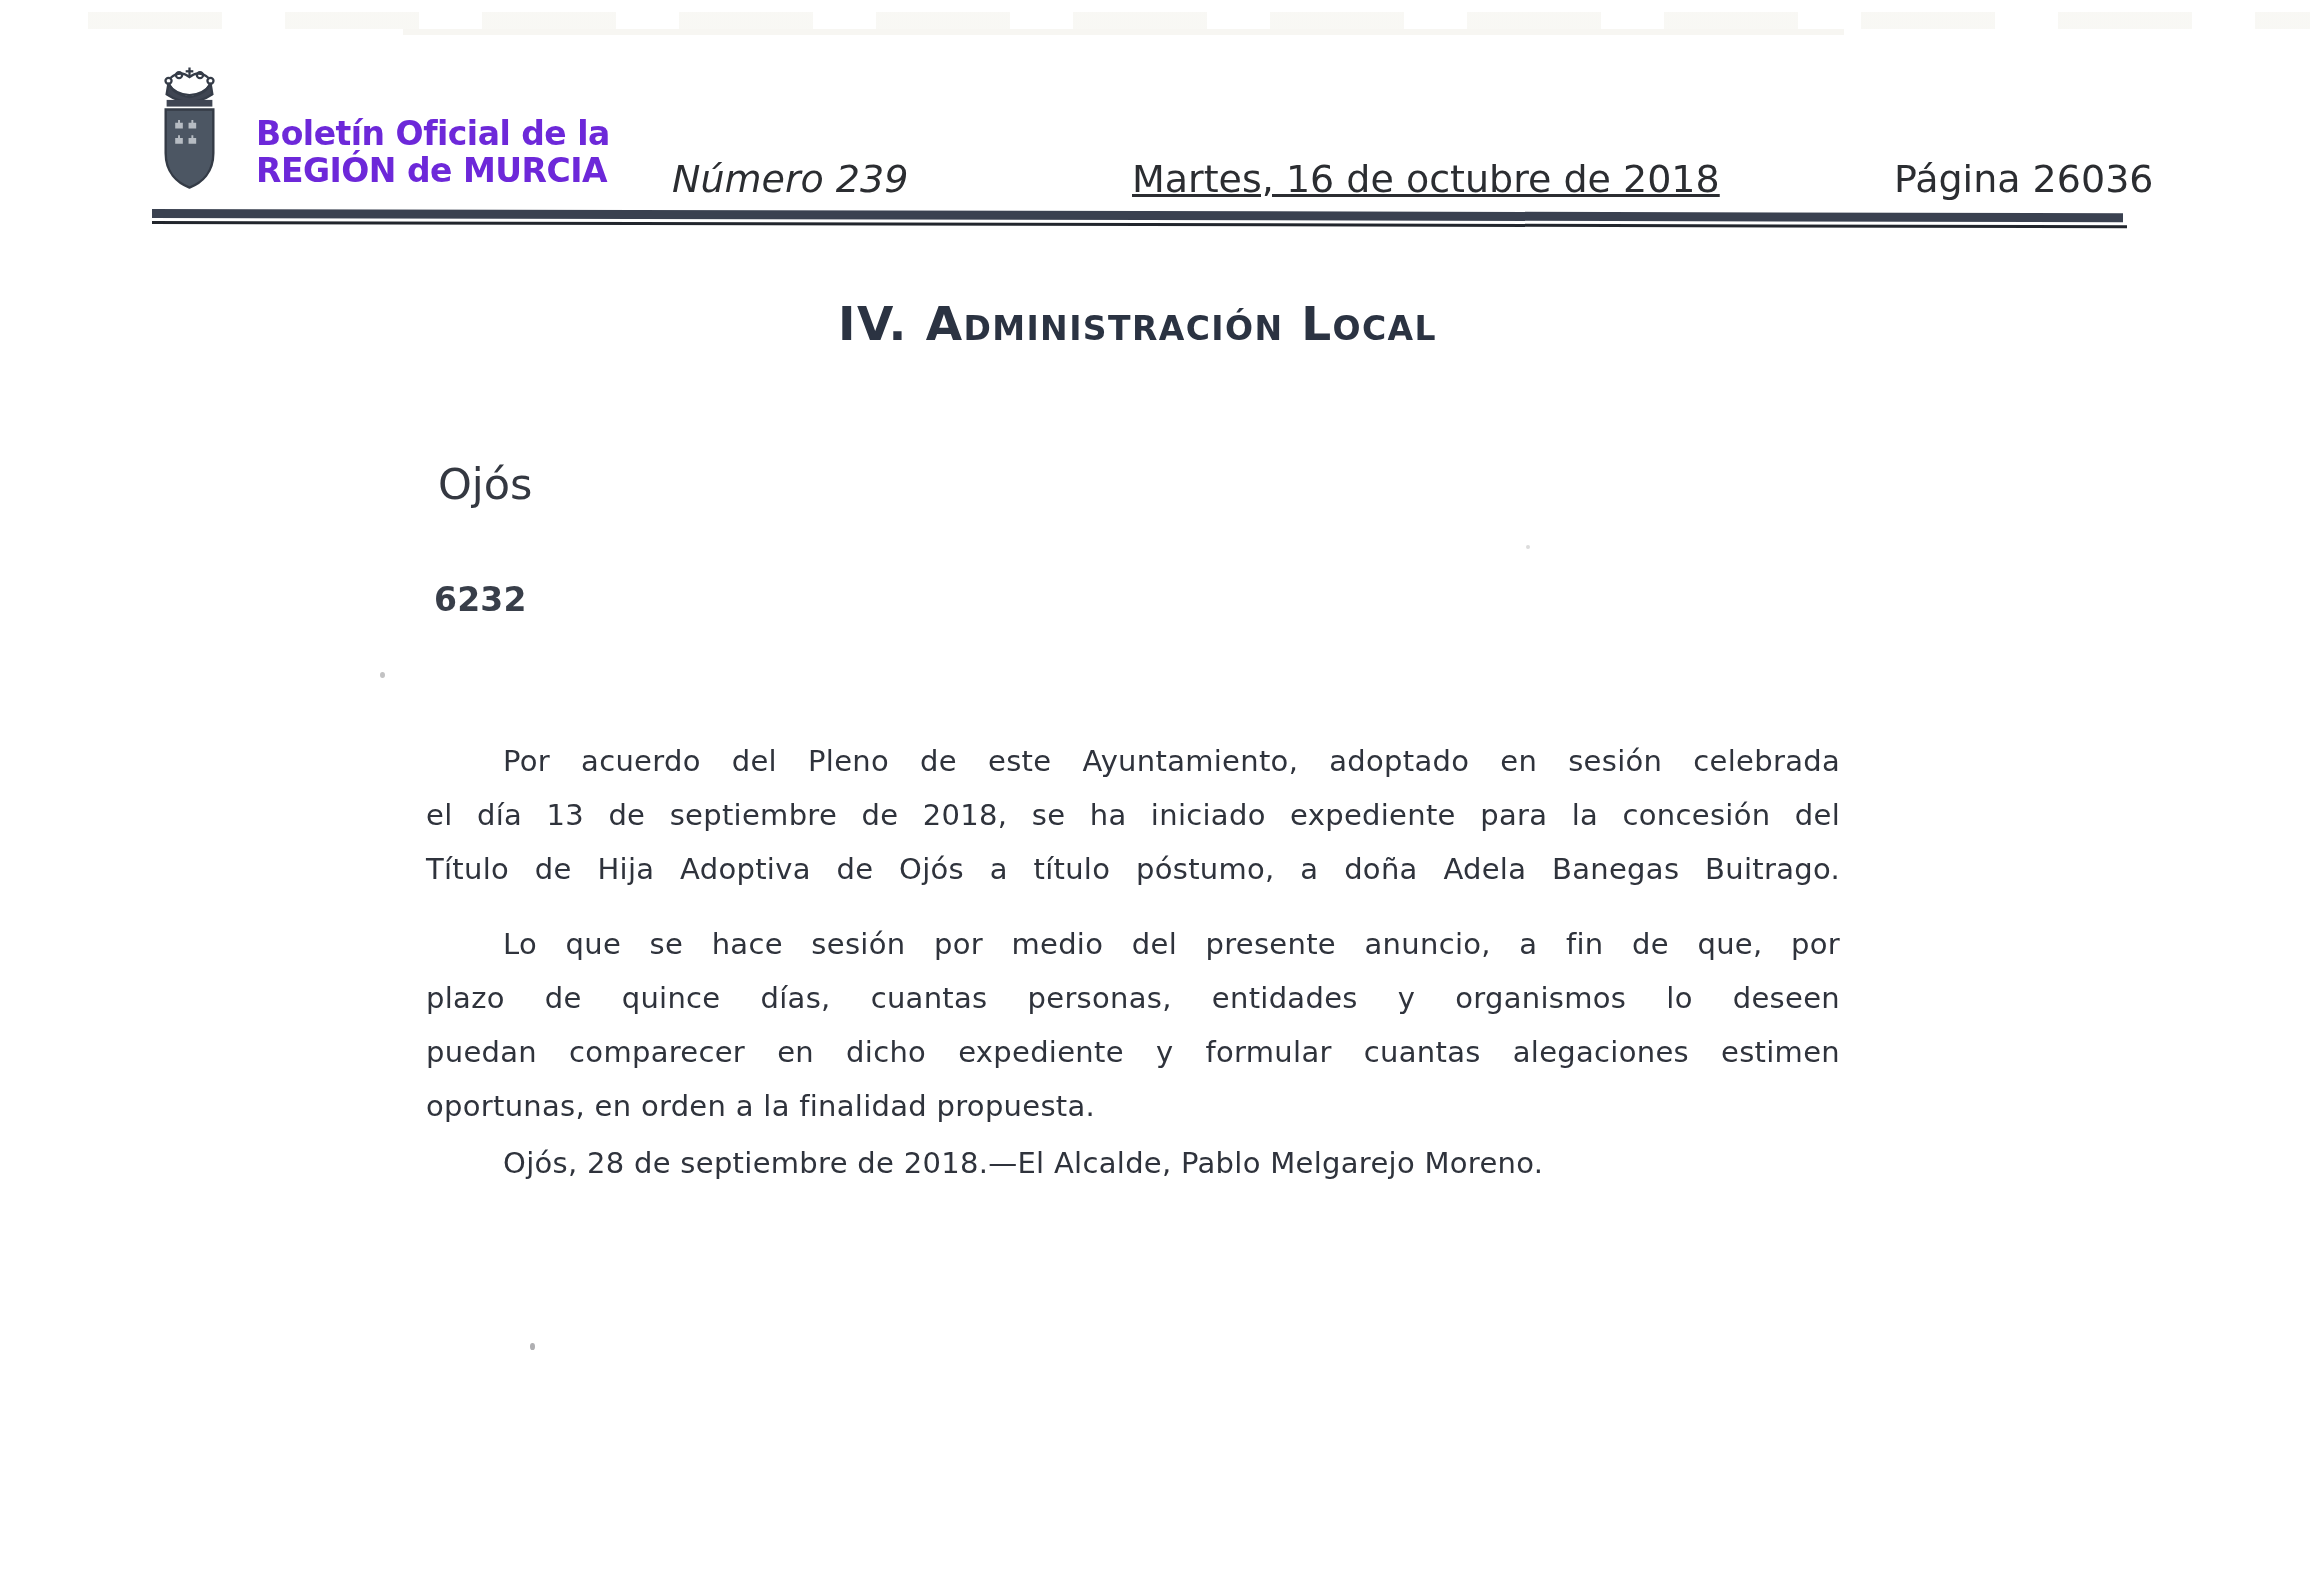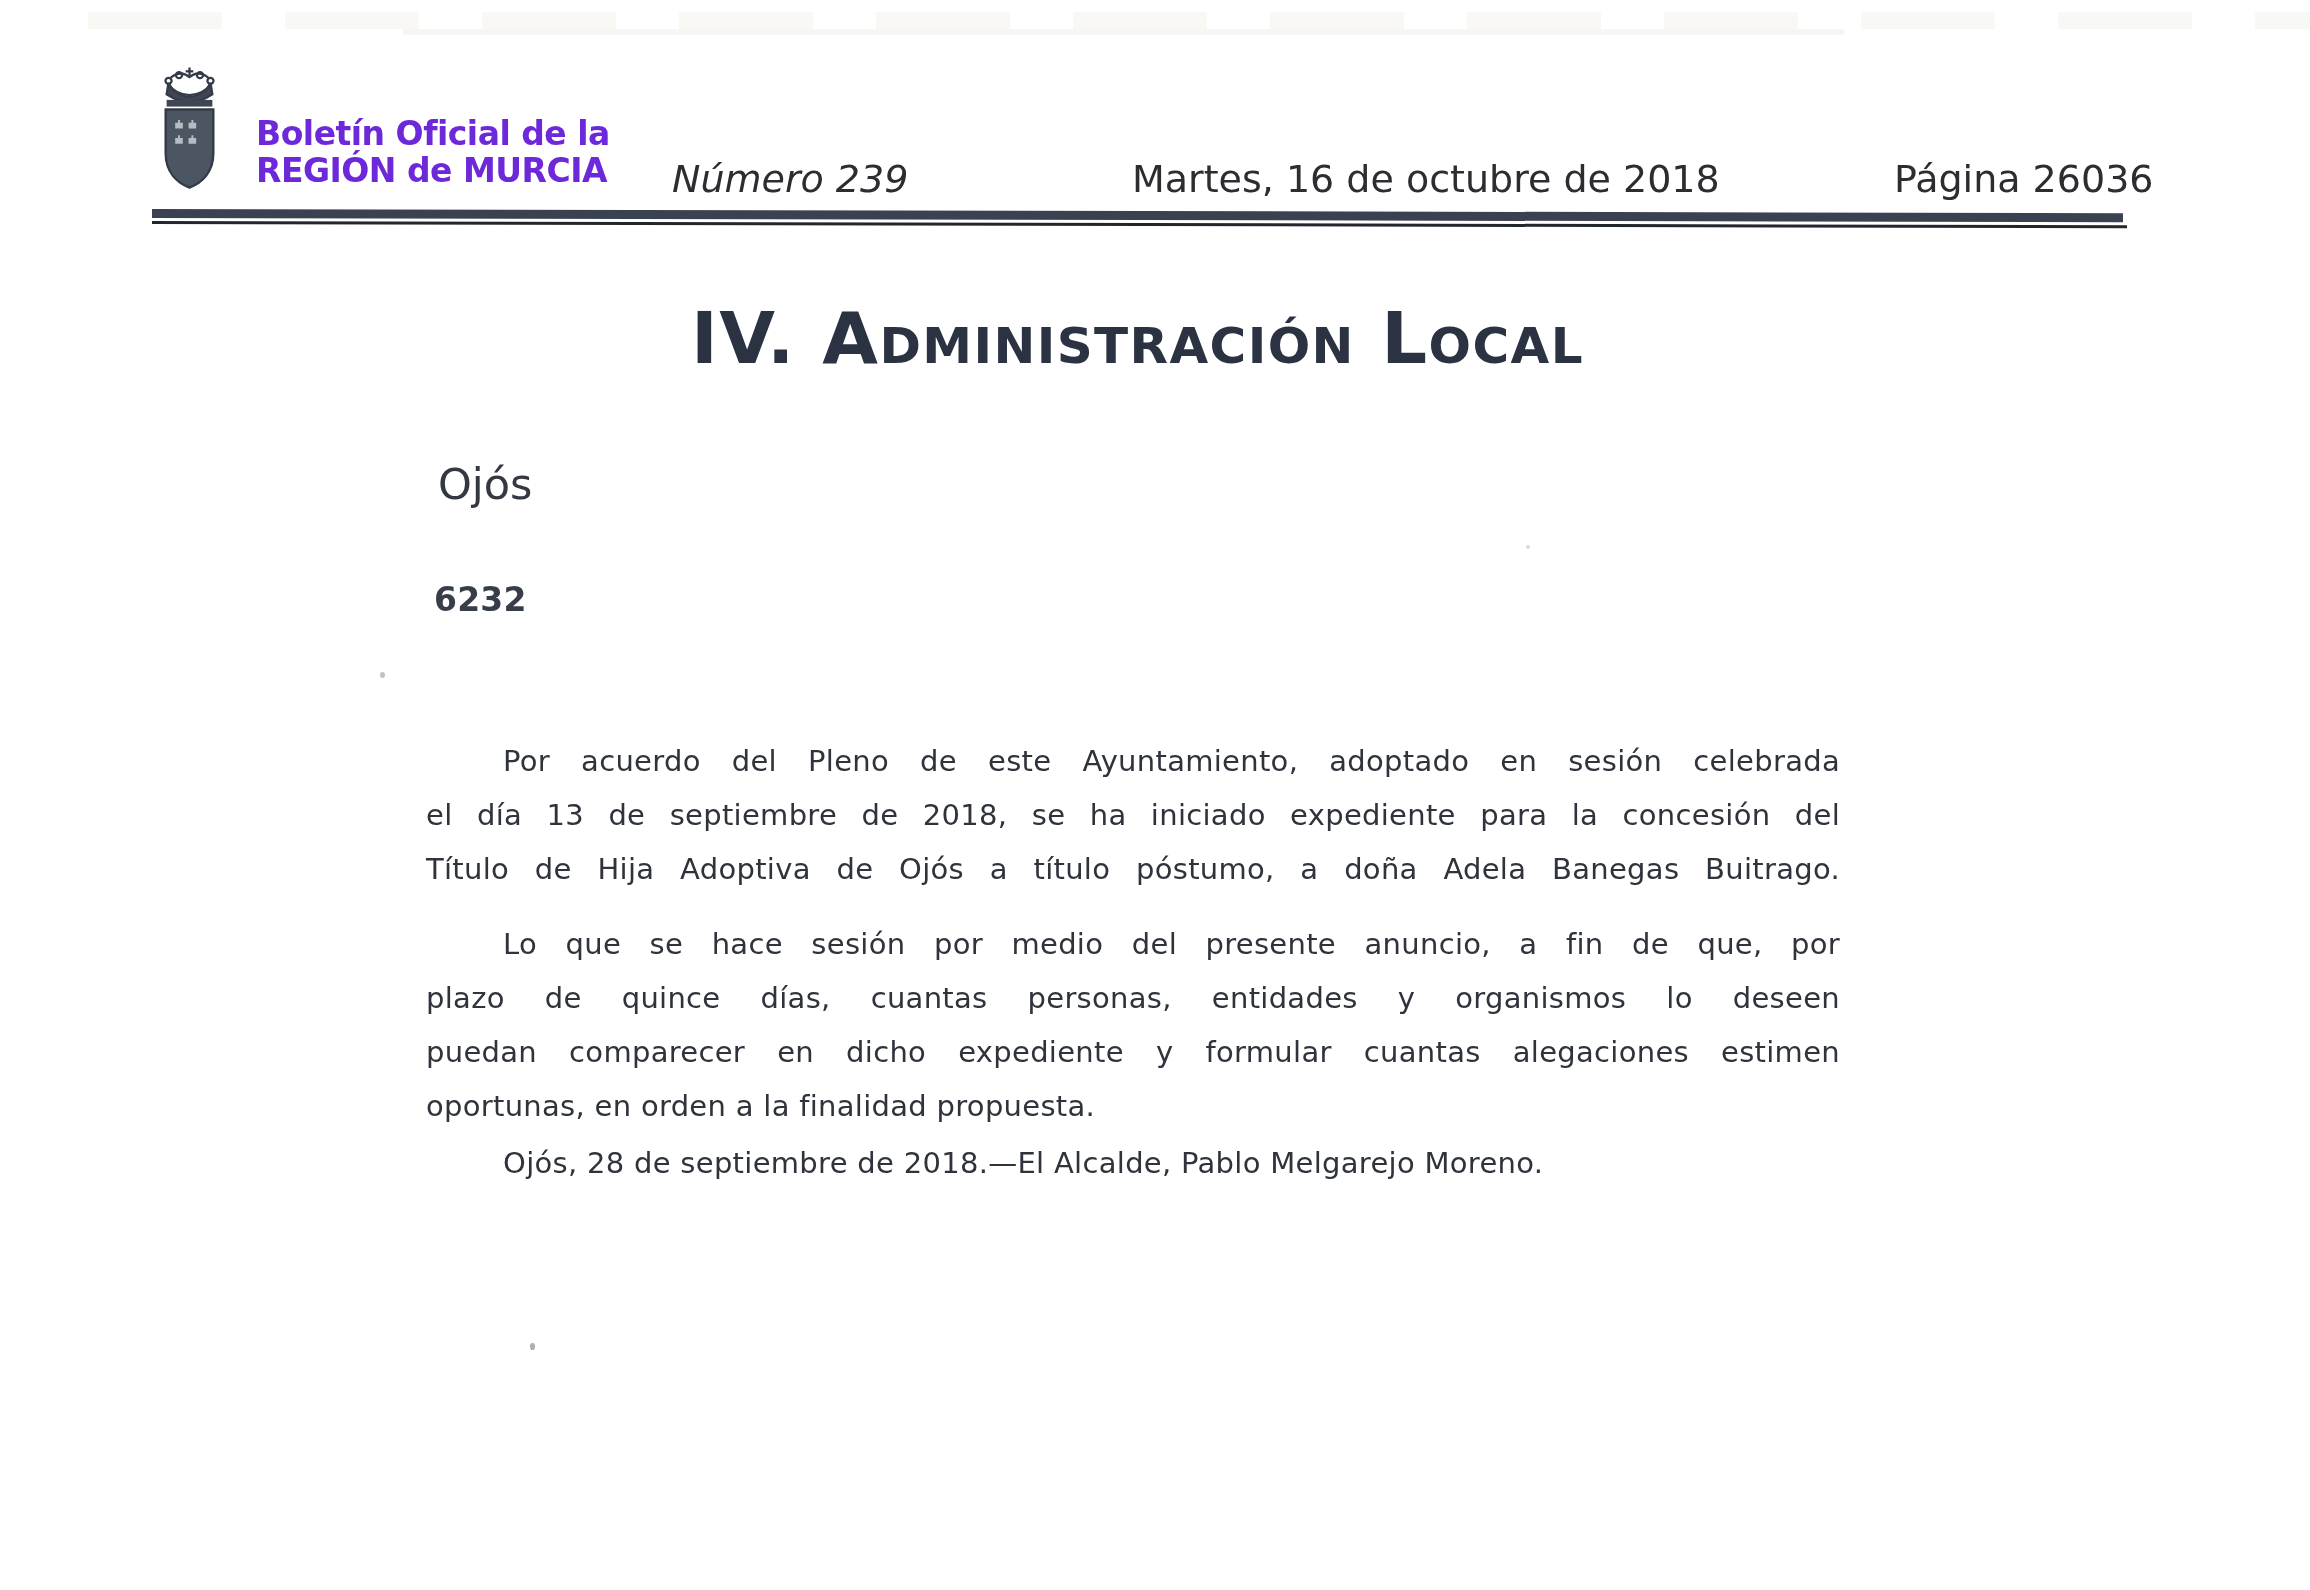--- a/index.html
+++ b/index.html
@@ -29,33 +29,33 @@
   .brand {
     position: absolute; left: 256px; top: 115px;
     font-weight: 700; font-size: 33px; line-height: 37px;
     color: #6d28d9; letter-spacing: -0.5px;
   }
   .h-meta {
     position: absolute; top: 159px;
     font-size: 38px; line-height: 40px; color: #2b2d31;
   }
   .h-num  { left: 672px; font-style: italic; }
-  .h-date { left: 1132px; }
+  .h-date { left: 1132px; text-decoration: underline; }
   .h-page { left: 1894px; }
 
   .rules { position: absolute; left: 152px; top: 209px; width: 1975px;
            transform: rotate(0.12deg); transform-origin: left center; }
   .rule-thick { width: 1971px; height: 8.6px; background: #3a4150; }
   .rule-thin  { width: 1975px; height: 2.9px; background: #22262d; margin-top: 3.8px; }
 
   
   .section-title {
     position: absolute; left: 152px; top: 296px; width: 1971px;
     text-align: center;
-    font-size: 72px; font-weight: 700;
+    font-size: 47px; font-weight: 700;
     font-variant: small-caps;
     letter-spacing: 1.4px;
     color: #2b3342;
   }
 
   
   .muni {
     position: absolute; left: 432px; top: 453px; margin: 6px;
     font-size: 43px; font-weight: 400; color: #343841;
   }

